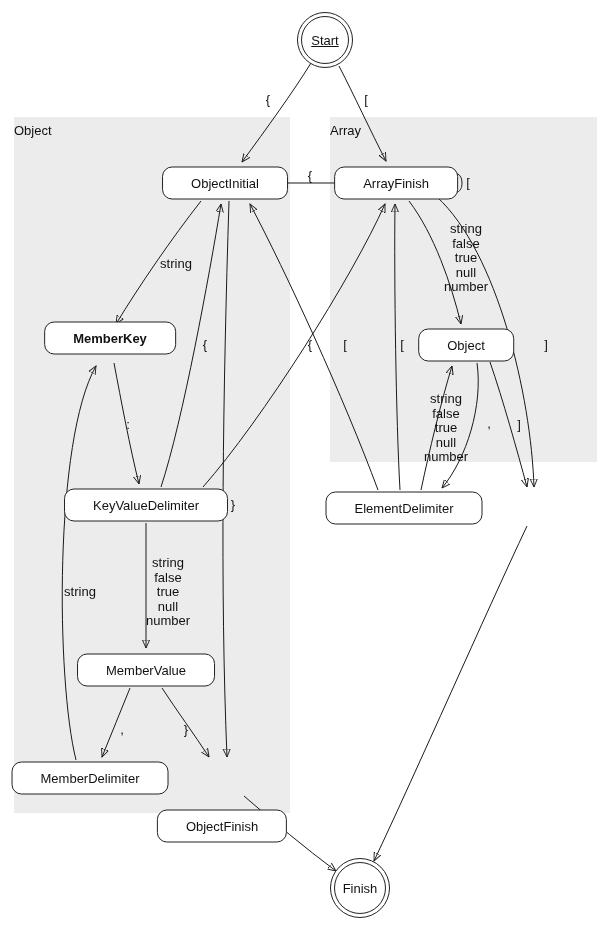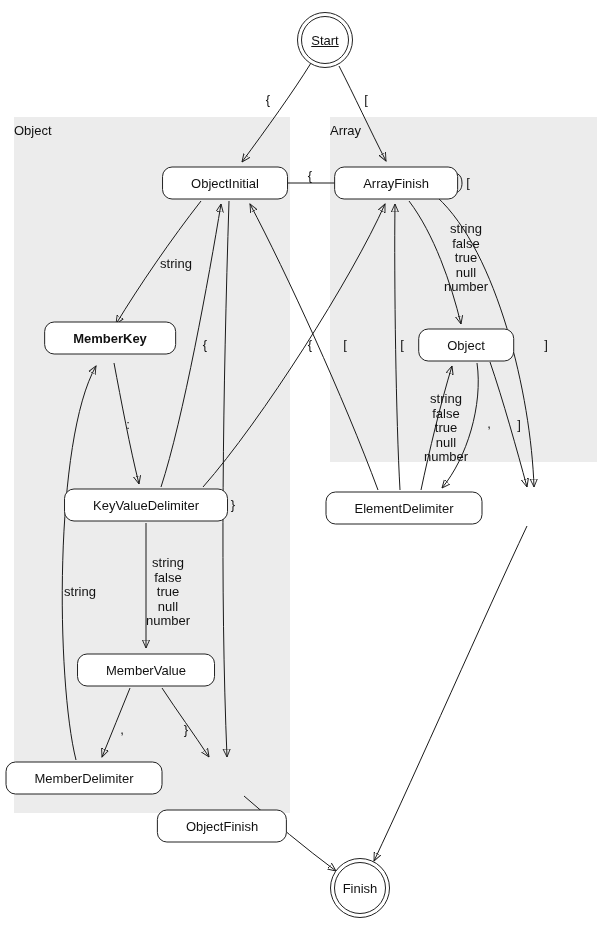--- a/index.html
+++ b/index.html
@@ -106,18 +106,18 @@
 
   <div class="circle-node circle-start" style="left:325px;top:40px;">Start</div>
 
   <div class="node" style="left:225px;top:183px;">ObjectInitial</div>
   <div class="node" style="left:396px;top:183px;">ArrayFinish</div>
   <div class="node" style="left:110px;top:338px;font-weight:bold;">MemberKey</div>
   <div class="node" style="left:466px;top:345px;">Object</div>
   <div class="node" style="left:146px;top:505px;">KeyValueDelimiter</div>
   <div class="node" style="left:404px;top:508px;">ElementDelimiter</div>
   <div class="node" style="left:146px;top:670px;">MemberValue</div>
-  <div class="node" style="left:84px;top:778px;">MemberDelimiter</div>
+  <div class="node" style="left:90px;top:778px;">MemberDelimiter</div>
   <div class="node" style="left:222px;top:778px;margin-top:48px;">ObjectFinish</div>
 
   <div class="circle-node circle-finish" style="left:360px;top:888px;">Finish</div>
 
 </div>
 
 </body></html>

